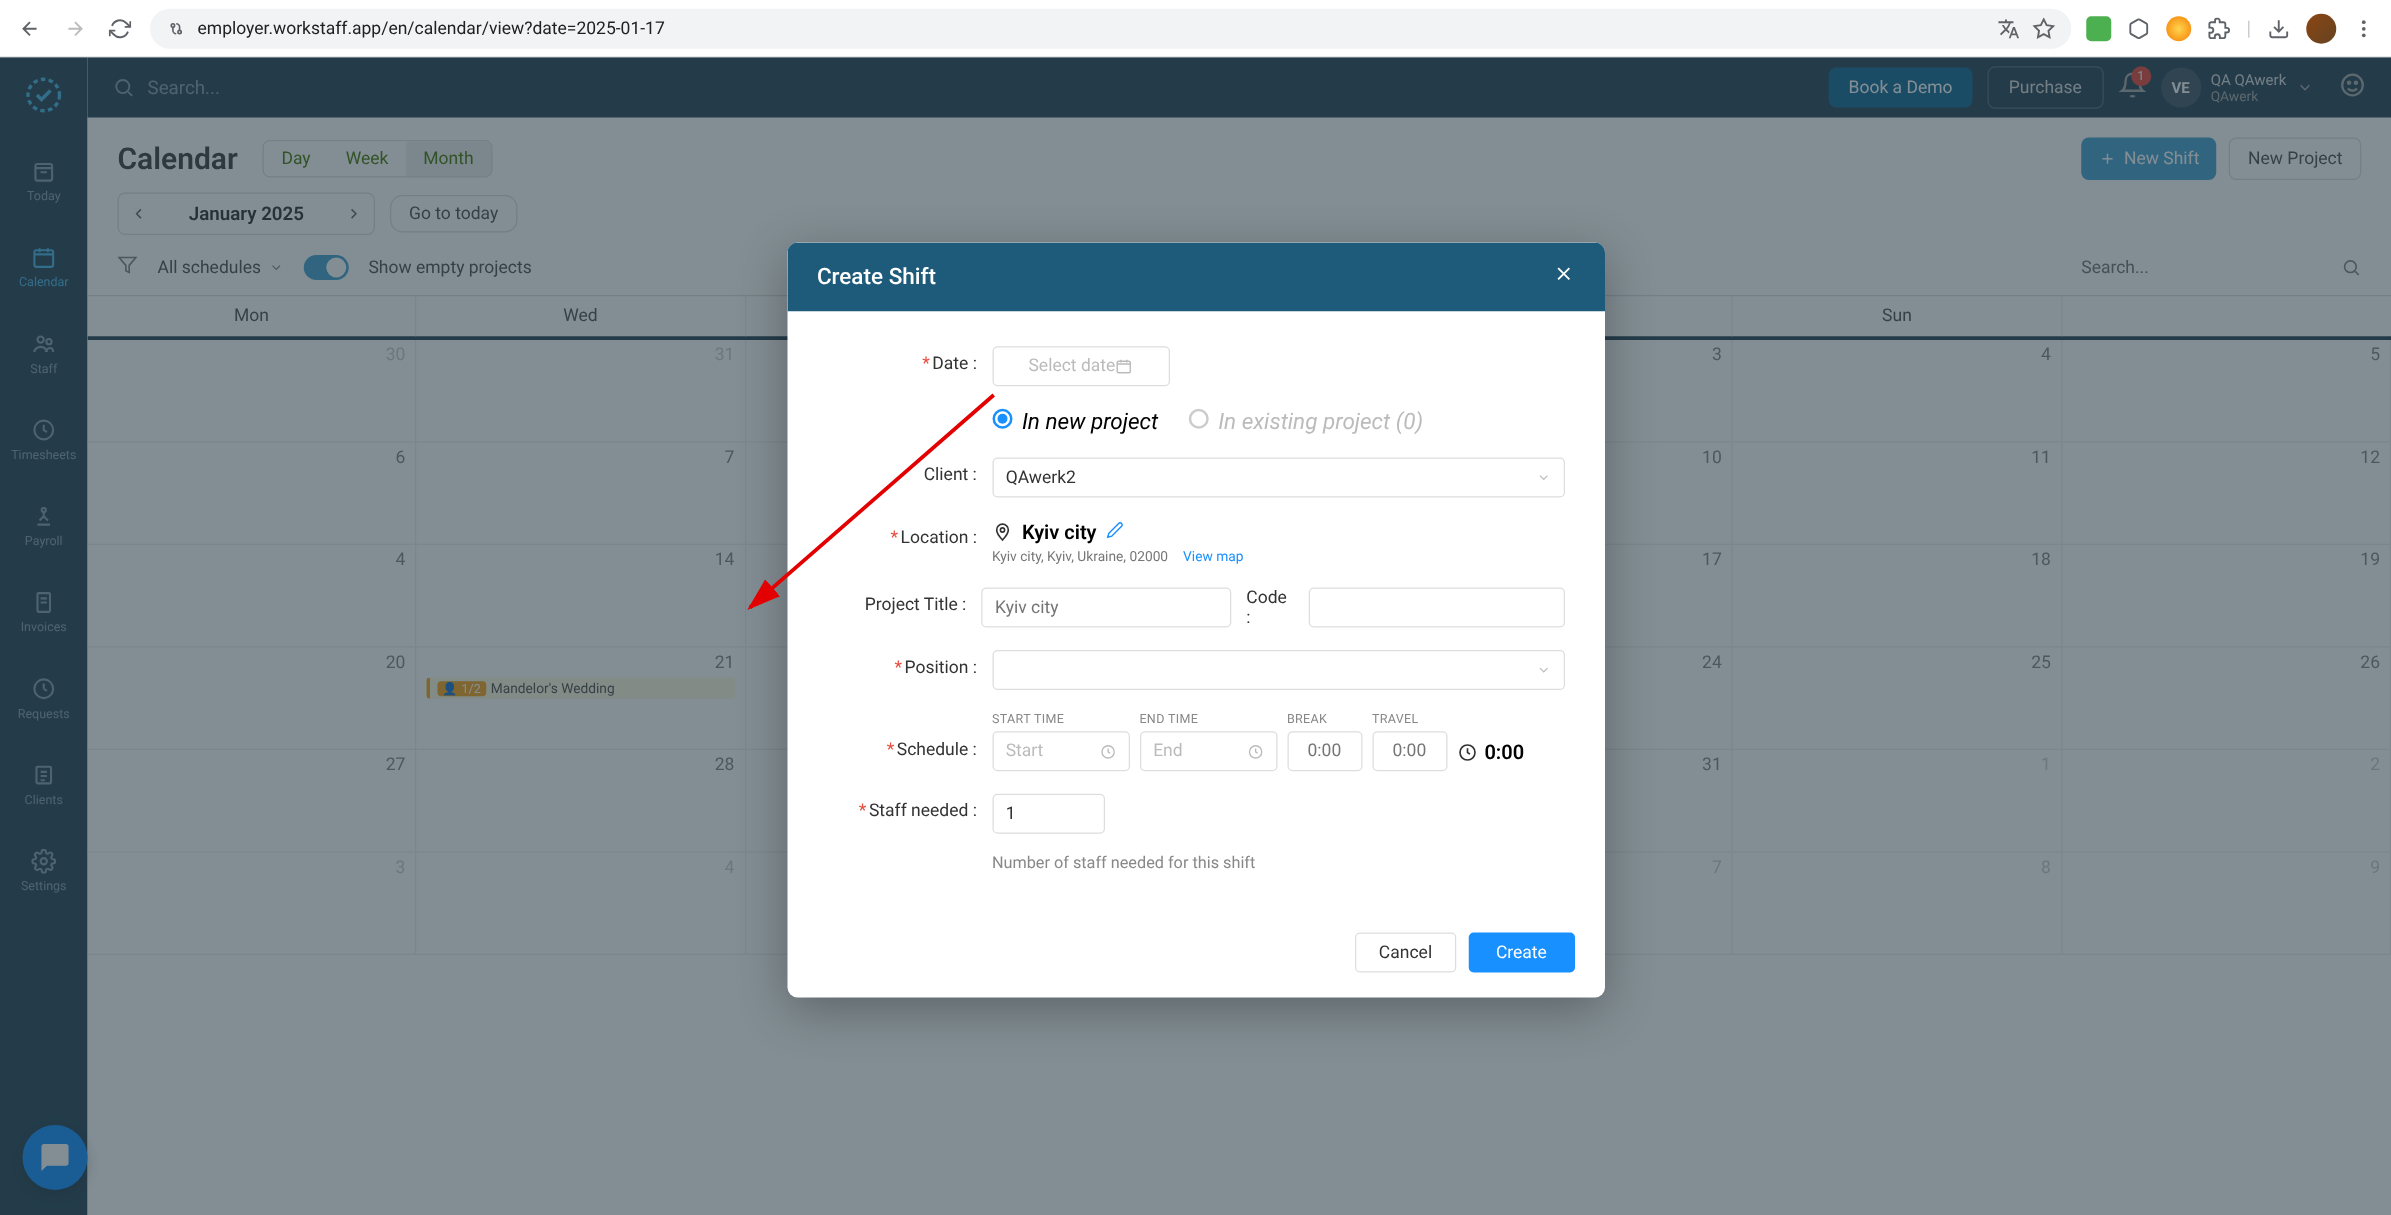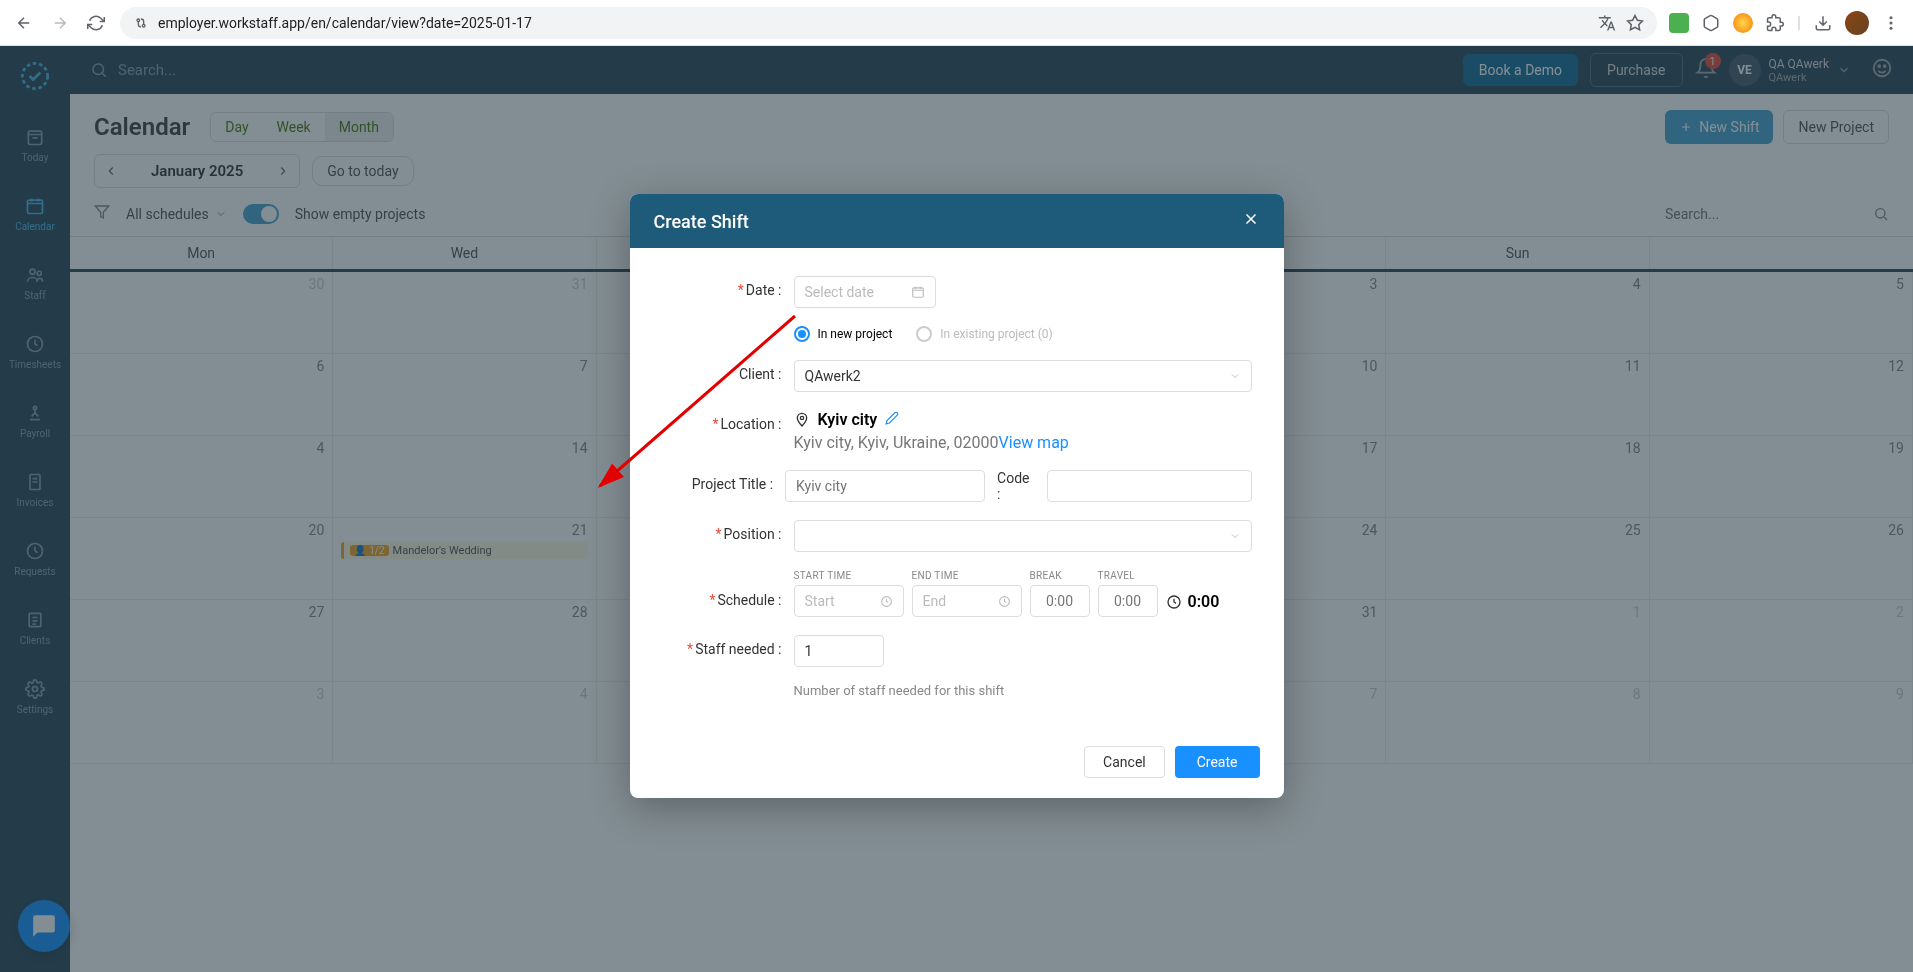--- a/index.html
+++ b/index.html
@@ -85,31 +85,31 @@
 .modal { position: absolute; left: 50%; top: 148px; transform: translateX(-50%); width: 654px; background: #fff; border-radius: 8px; z-index: 20; box-shadow: 0 10px 40px rgba(0,0,0,0.3); overflow: hidden; }
 .modal-header { background: #1e5b7a; color: #fff; padding: 16px 24px; display: flex; align-items: center; justify-content: space-between; }
 .modal-title { font-size: 18px; font-weight: 500; }
 .modal-close { color: #fff; cursor: pointer; font-size: 18px; }
 .modal-body { padding: 28px 32px 16px; }
 .form-row { display: flex; align-items: flex-start; margin-bottom: 18px; gap: 12px; }
 .form-label { width: 120px; text-align: right; color: #333; font-size: 14px; padding-top: 6px; }
 .req { color: #e74c3c; margin-right: 2px; }
 .form-field { flex: 1; display: flex; gap: 12px; align-items: center; flex-wrap: wrap; }
 .input { height: 32px; border: 1px solid #ddd; border-radius: 4px; padding: 0 10px; font-size: 14px; color: #333; background: #fff; }
-.input.date { width: 142px; display: flex; align-items: center; justify-content: space-between; color: #bbb; }
+.input.date { width: 142px; display: flex; align-items: center; justify-content: center; color: #bbb; }
 .input.select { width: 100%; display: flex; align-items: center; justify-content: space-between; }
 .radio-group { display: flex; gap: 24px; align-items: center; }
-.radio { display: flex; align-items: center; gap: 8px; font-size: 12px; }
+.radio { display: flex; align-items: flex-start; gap: 8px; font-size: 18px; font-style: italic; }
 .radio-dot { width: 16px; height: 16px; border: 2px solid #1890ff; border-radius: 50%; display: flex; align-items: center; justify-content: center; }
 .radio-dot.checked::after { content:''; width: 8px; height: 8px; background: #1890ff; border-radius: 50%; }
 .radio-dot.unchecked { border-color: #ccc; }
 .radio.disabled { color: #bbb; }
 .loc-block { display: flex; flex-direction: column; gap: 4px; }
 .loc-main { display: flex; align-items: center; gap: 8px; font-weight: 600; }
-.loc-sub { font-size: 16px; color: #777; display: flex; }
+.loc-sub { font-size: 11px; color: #777; display: flex; gap: 12px; }
 .loc-link { color: #1890ff; cursor: pointer; }
 .edit-icon { color: #1890ff; cursor: pointer; }
 .two-col { display: flex; gap: 12px; width: 100%; align-items: center; }
 .two-col .input:first-child { flex: 1; }
 .code-label { font-size: 14px; color: #333; }
 .sched-grid { display: flex; gap: 8px; align-items: flex-end; }
 .sched-col { display: flex; flex-direction: column; gap: 4px; }
 .sched-head { font-size: 10px; color: #888; text-transform: uppercase; letter-spacing: 0.3px; }
 .sched-col .input { width: 110px; display: flex; align-items: center; justify-content: space-between; }
 .sched-col.small .input { width: 60px; text-align: center; color: #888; }

